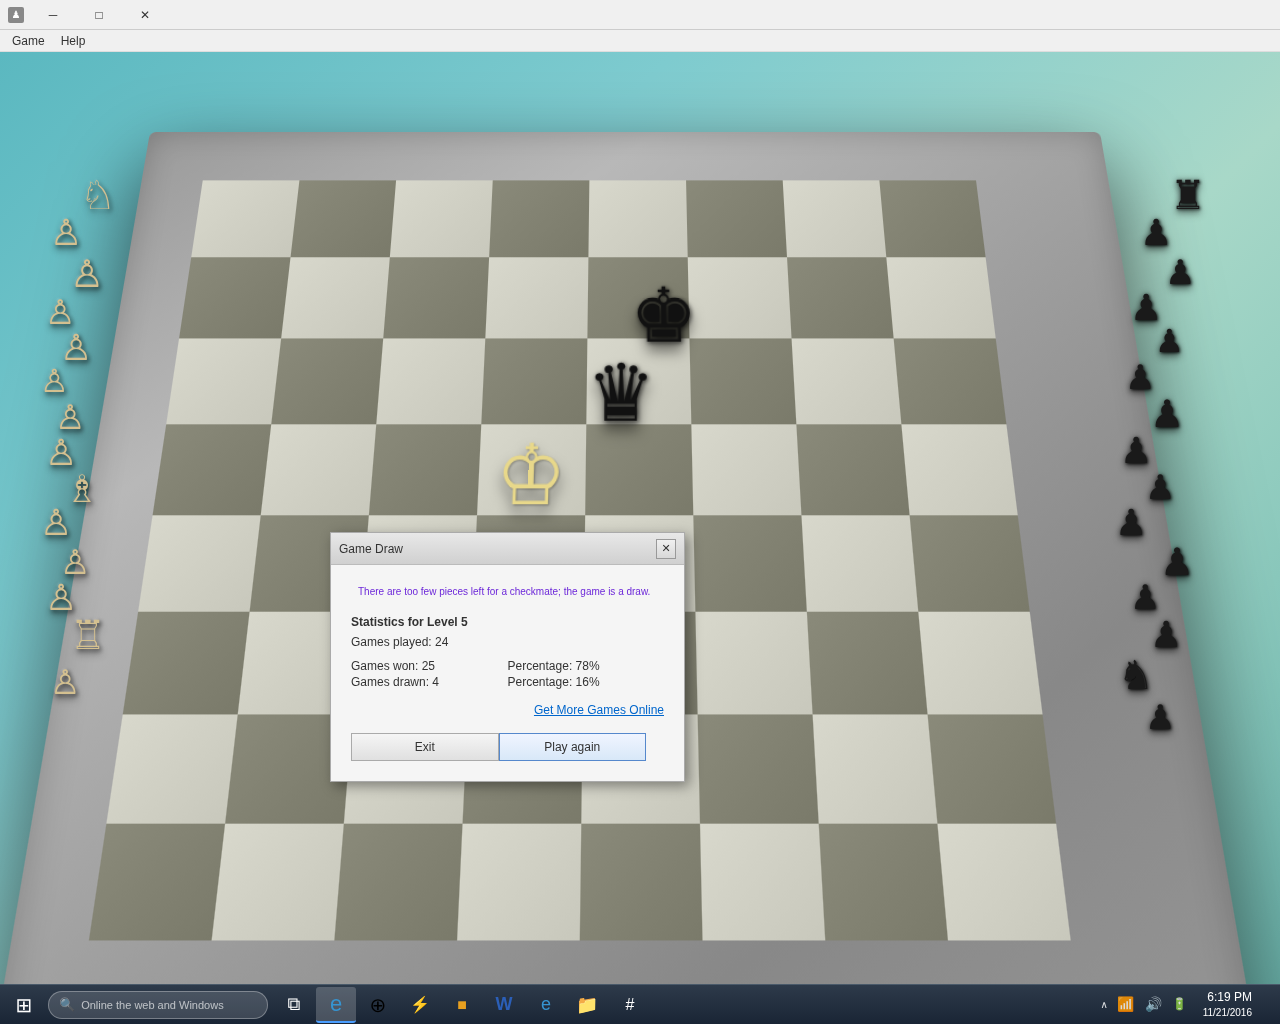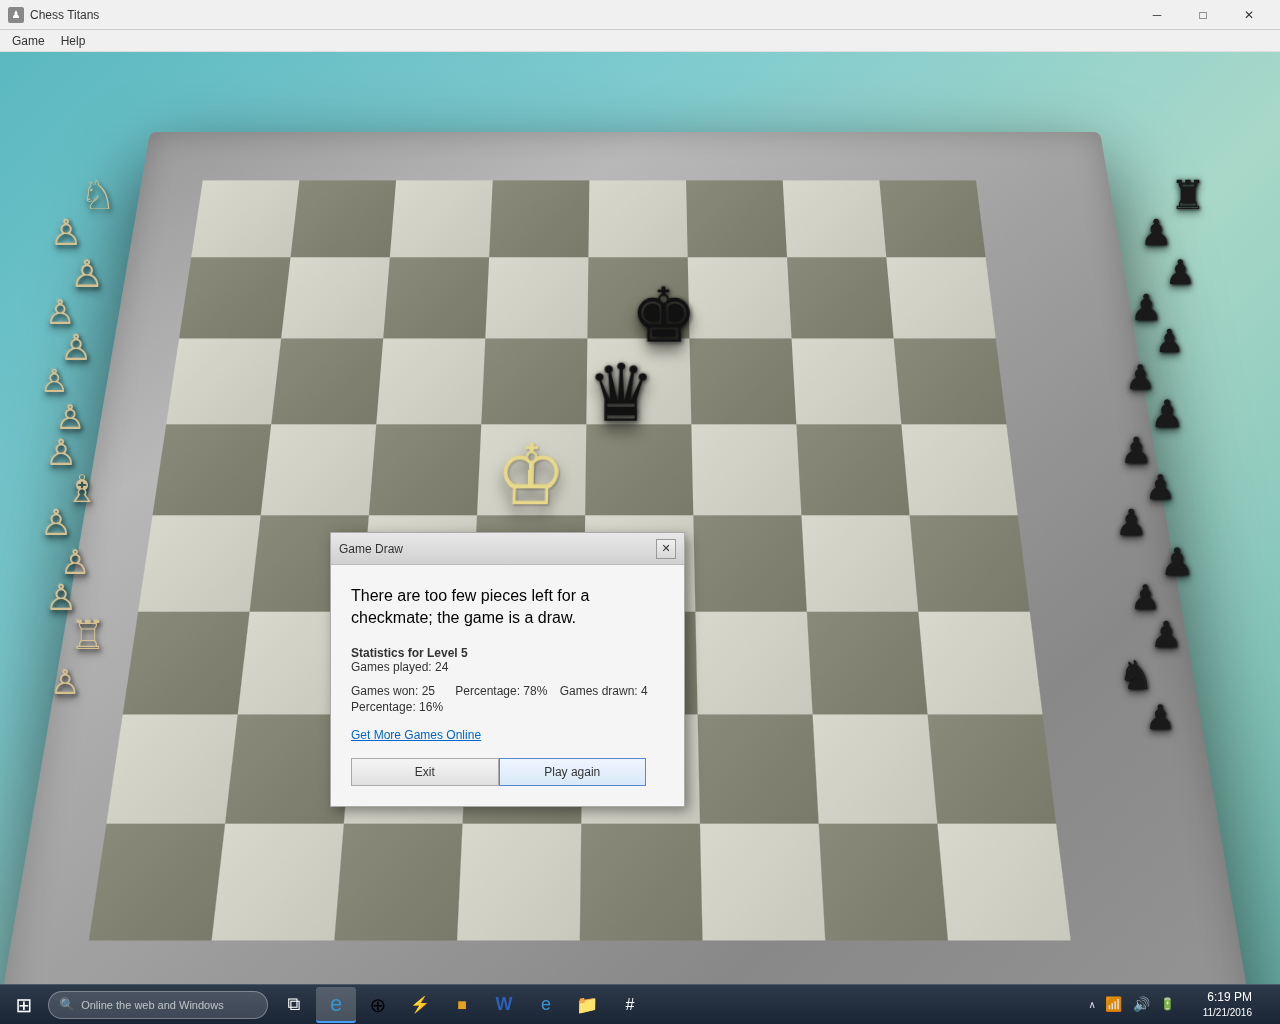--- a/index.html
+++ b/index.html
@@ -128,52 +128,54 @@
       justify-content: center;
       font-size: 11px;
       color: #333;
     }
 
     #dialog-body {
       padding: 20px 20px 12px 20px;
     }
 
     #dialog-message {
-      font-size: 16px;
-      color: #000000;
+      font-size: 10px;
+      color: #6d28d9;
       margin-bottom: 16px;
       line-height: 1.4;
+      margin-left: 7px;
     }
 
     #dialog-stats-header {
       font-size: 12px;
       font-weight: bold;
       color: #333;
+      margin-bottom: 6px;
     }
 
     #dialog-games-played {
       font-size: 12px;
       color: #333;
       margin-bottom: 10px;
     }
 
     #dialog-stats-grid {
       display: grid;
-      grid-template-columns: 1fr 1fr 1fr;
+      grid-template-columns: 1fr 1fr;
       gap: 2px 0;
       margin-bottom: 14px;
     }
 
     .stats-cell {
       font-size: 12px;
       color: #333;
     }
 
     #dialog-link-area {
-      text-align: left;
+      text-align: right;
       margin-bottom: 16px;
     }
 
     #get-more-games-link {
       color: #0066cc;
       text-decoration: underline;
       font-size: 12px;
       cursor: pointer;
     }
 
@@ -277,21 +279,20 @@
       color: rgba(255,255,255,0.85);
       padding: 0 3px;
       cursor: pointer;
     }
     #clock {
       color: white;
       font-size: 11px;
       text-align: right;
       padding: 0 8px;
       line-height: 1.4;
-      margin-left: 12px;
     }
     #clock .time { font-size: 12px; }
     #clock .date { font-size: 10px; }
 
     
     #pieces-left {
       position: absolute;
       top: 120px;
       left: 40px;
       width: 160px;
@@ -371,21 +372,20 @@
     .piece-on-board.black-piece {
       color: #111;
       text-shadow: 1px 1px 4px rgba(0,0,0,0.8);
     }
   </style>
 </head>
 <body>
 
 <div id="title-bar">
   <div id="title-bar-icon">♟</div>
-  <span id="title-bar-text">Chess Titans</span>
   <div id="title-bar-controls">
     <button class="title-btn">─</button>
     <button class="title-btn">□</button>
     <button class="title-btn close">✕</button>
   </div>
 </div>
 
 <div id="menu-bar">
   <div class="menu-item">Game</div>
   <div class="menu-item">Help</div>

